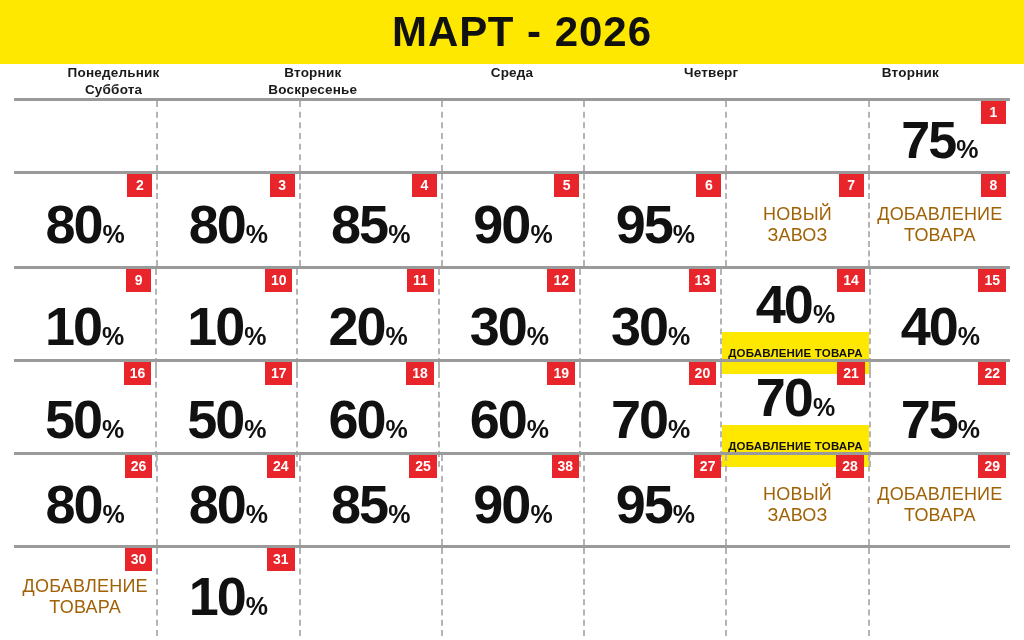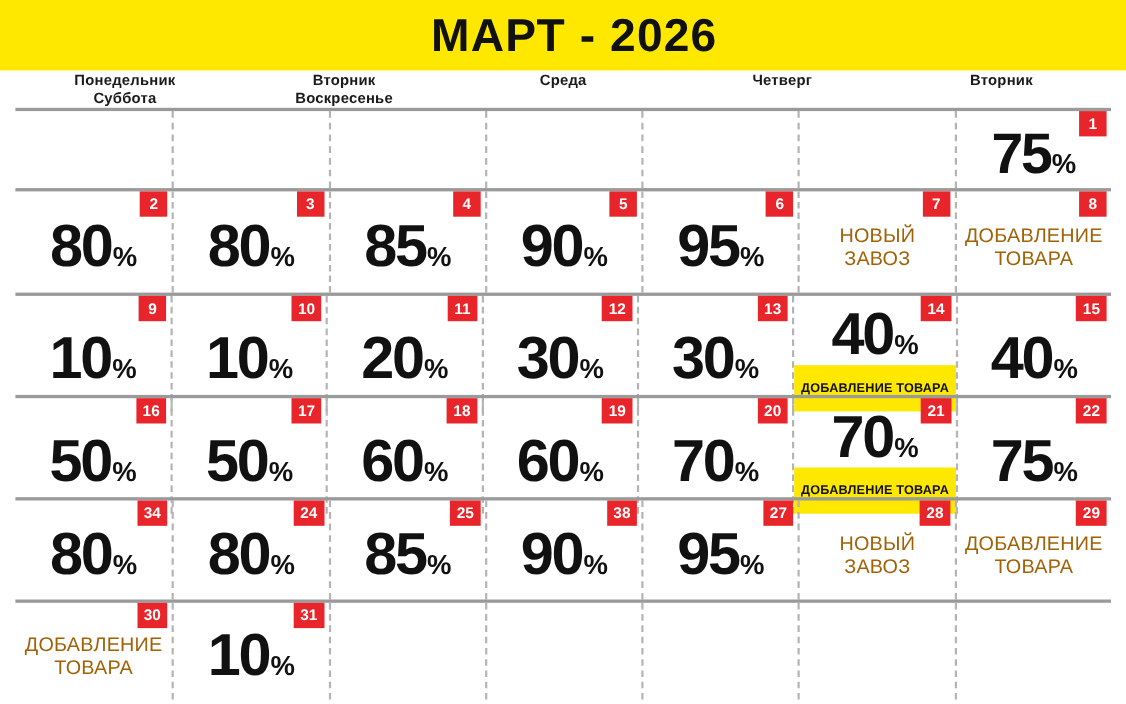--- a/index.html
+++ b/index.html
@@ -391,21 +391,21 @@
           <div class="content">
             <div class="pct">
               <span class="num">75</span>
               <span class="sign">%</span>
             </div>
           </div>
         </div>
       </div>
       <div class="week w4">
         <div class="cell">
-          <div class="daynum">34</div>
+          <div class="daynum">26</div>
           <div class="content">
             <div class="pct">
               <span class="num">80</span>
               <span class="sign">%</span>
             </div>
           </div>
         </div>
         <div class="cell">
           <div class="daynum">24</div>
           <div class="content">

